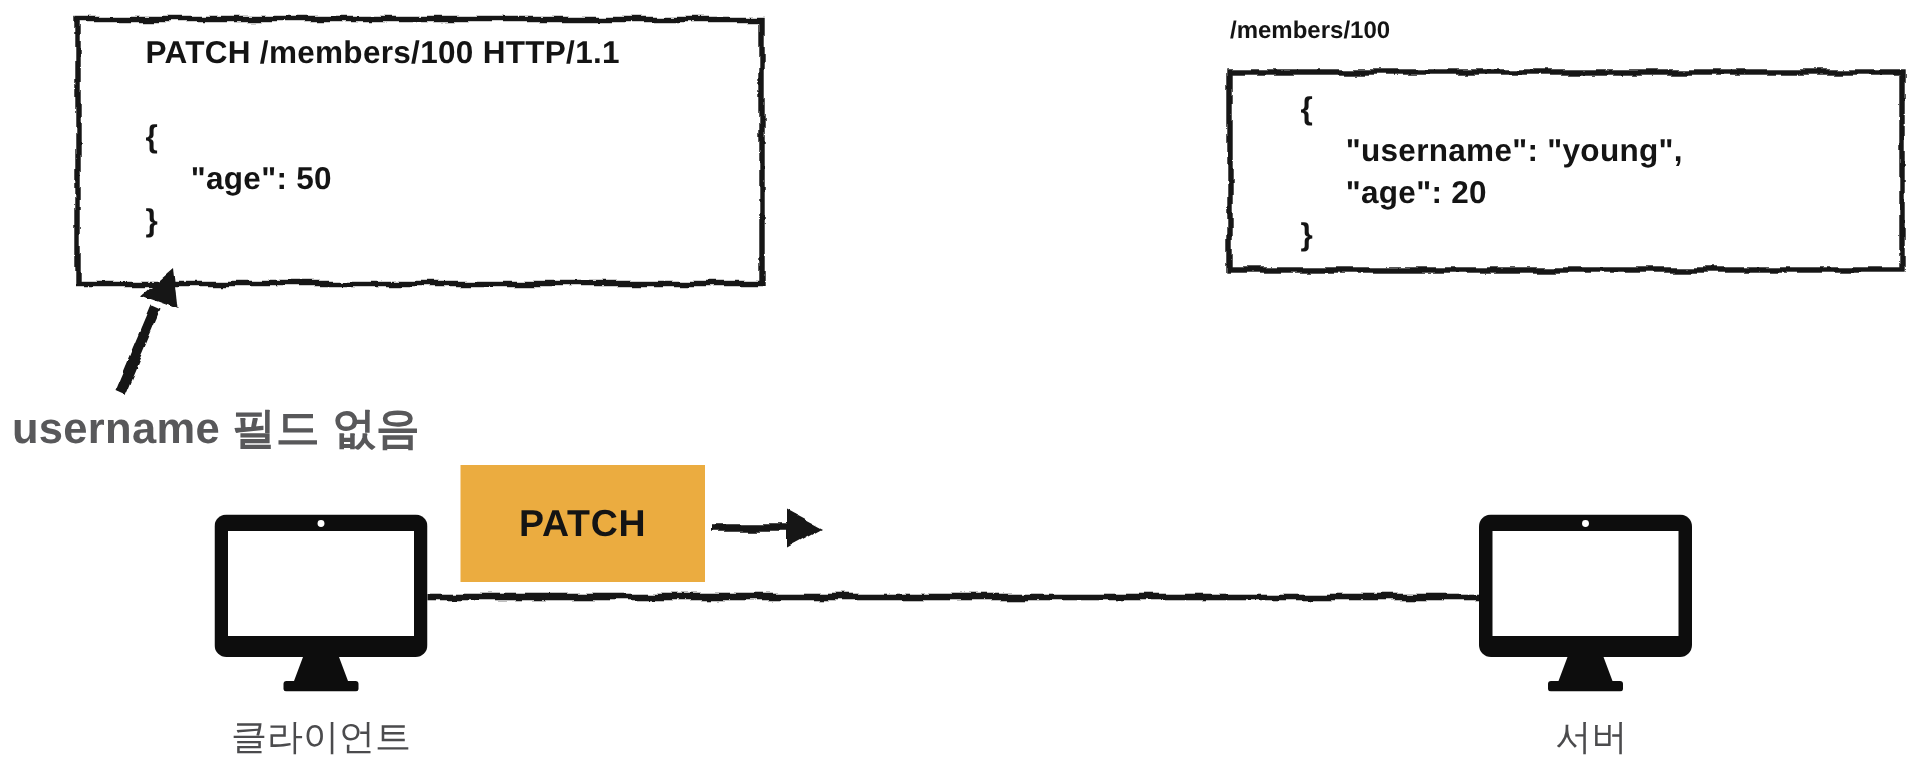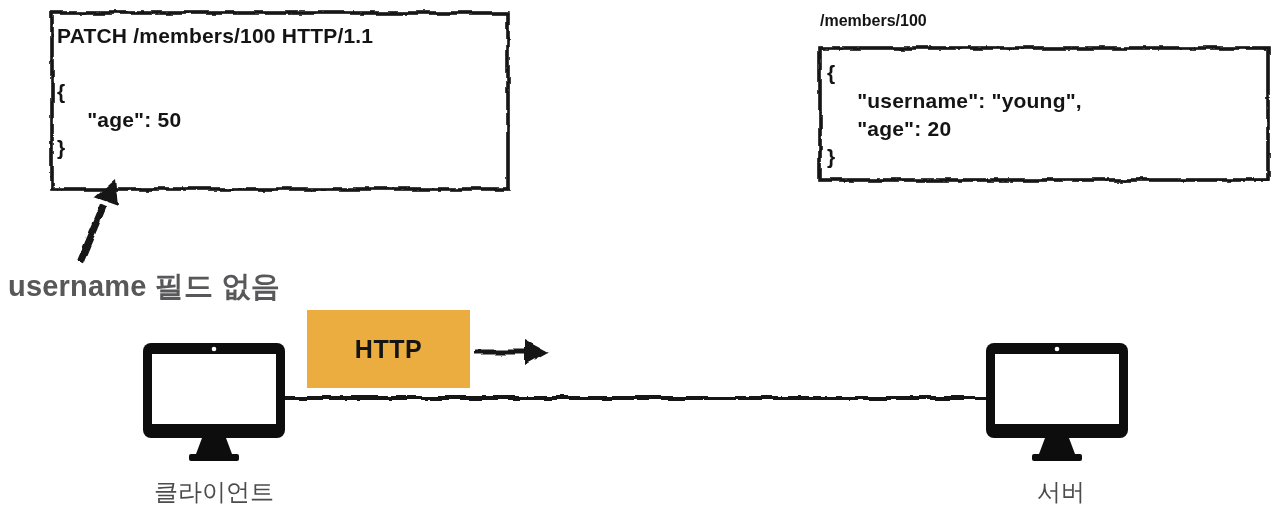--- a/index.html
+++ b/index.html
@@ -14,20 +14,21 @@
     background: #ffffff;
     overflow: hidden;
   }
   .decor { position: absolute; left: 0; top: 0; }
 
   .code-text {
     position: absolute;
     font-size: 21px;
     font-weight: 700;
     color: #141414;
+    margin-left: 40px;
   }
   .code-text.request { left: 57px; top: 22px; }
   .code-text.response { left: 827px; top: 59px; }
   .code-line {
     white-space: pre;
     line-height: 28px;
     min-height: 28px;
     letter-spacing: 0.2px;
   }
 
@@ -122,21 +123,21 @@
 
   <div class="code-text response">
     <div class="code-line">{</div>
     <div class="code-line">     "username": "young",</div>
     <div class="code-line">     "age": 20</div>
     <div class="code-line">}</div>
   </div>
 
   <div class="annotation">username 필드 없음</div>
 
-  <div class="method-badge">HTTP</div>
+  <div class="method-badge">PATCH</div>
 
   <svg class="monitor client" viewBox="0 0 142 118">
     <rect x="0" y="0" width="142" height="95" rx="8" fill="#0d0d0d"></rect>
     <rect x="9" y="11" width="124" height="70" fill="#ffffff"></rect>
     <circle cx="71" cy="6" r="2.3" fill="#ffffff"></circle>
     <polygon points="59,95 83,95 89,111 53,111" fill="#0d0d0d"></polygon>
     <rect x="46" y="111" width="50" height="7" rx="2" fill="#0d0d0d"></rect>
   </svg>
 
   <svg class="monitor server" viewBox="0 0 142 118">

